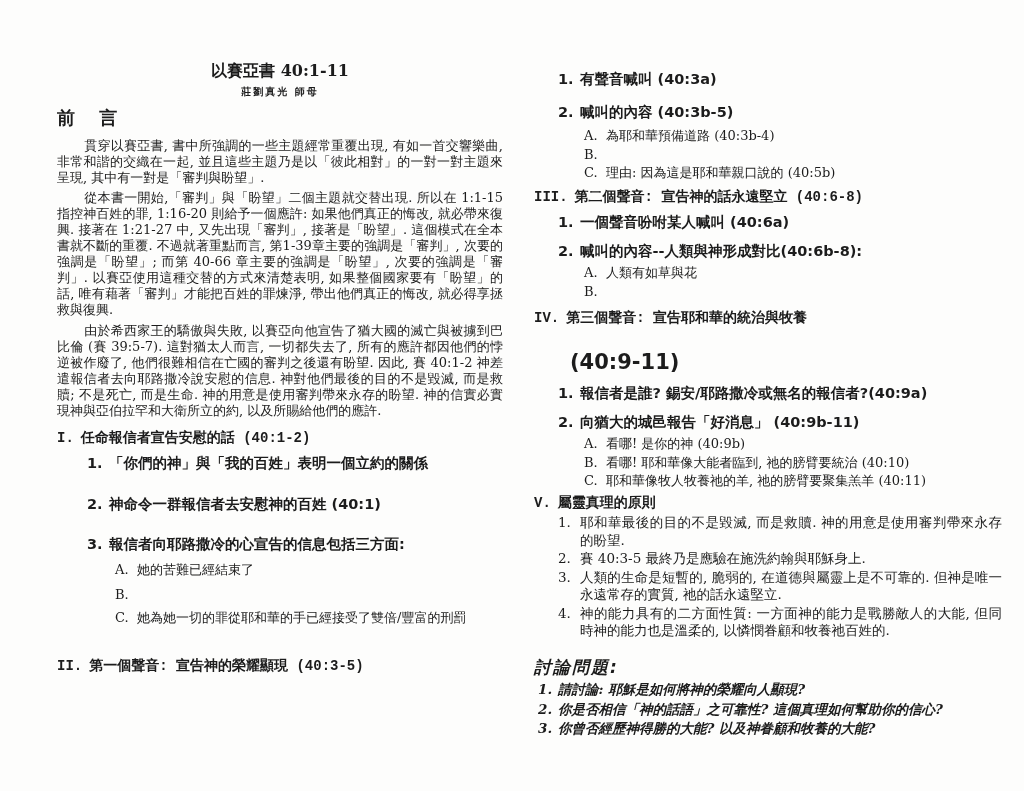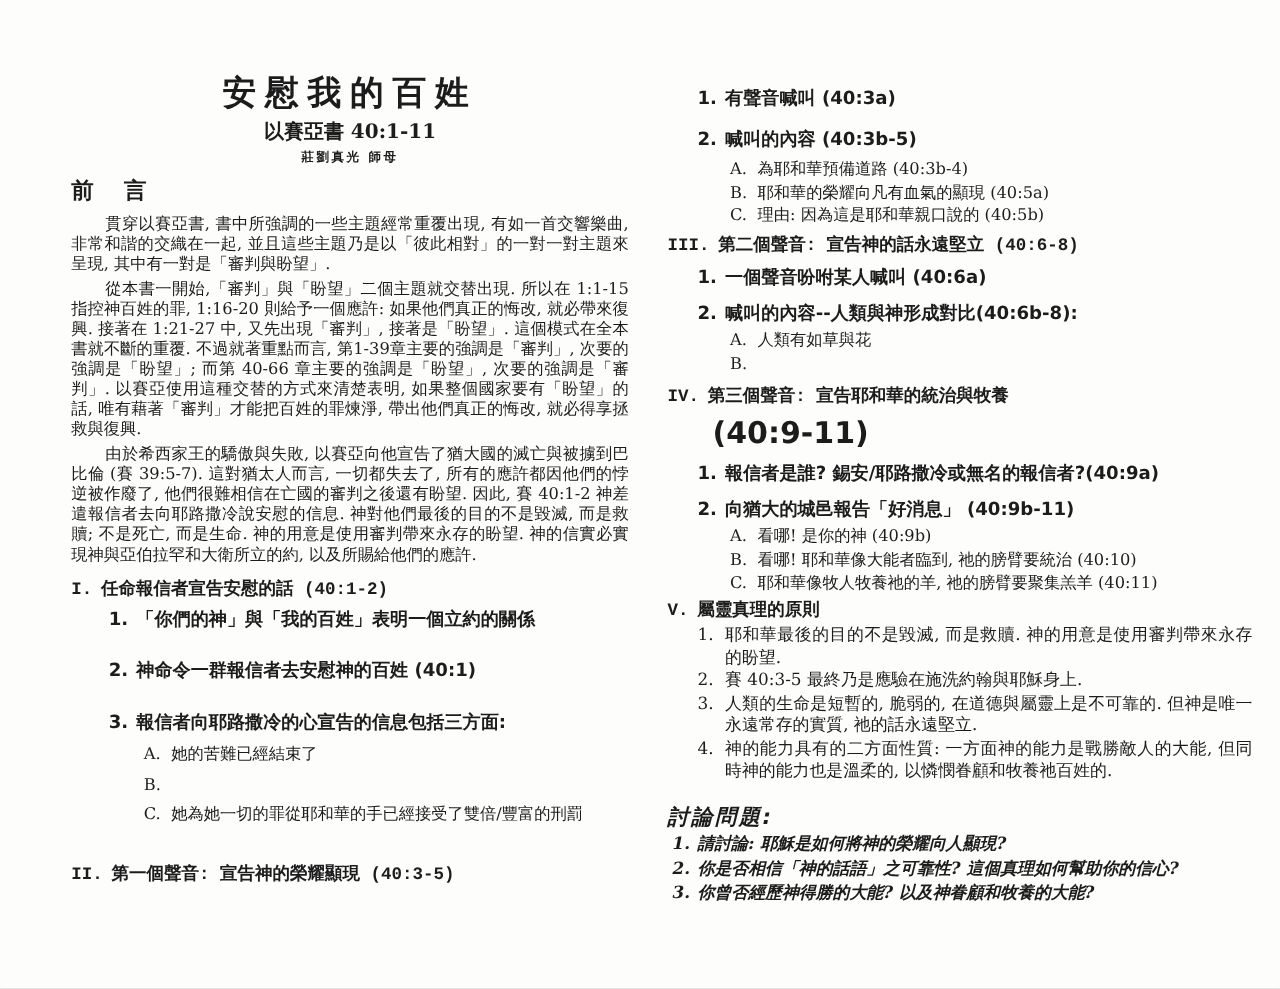--- a/index.html
+++ b/index.html
@@ -35,21 +35,21 @@
   
   .sec {
     display:flex; margin-top:12px;
     font-family:Liberation Mono, monospace; font-weight:700;
     font-size:14px; line-height:1.35;
   }
   .sec .n { flex:none; margin-right:7px; }
   .sec .t { flex:1; }
   .sec-cont {
     font-family:"DejaVu Sans", sans-serif; font-weight:700;
-    font-size:24px; line-height:1.35; padding-left:36px; margin-top:2px;
+    font-size:21px; line-height:1.35; padding-left:36px; margin-top:20px;
   }
 
   
   .item { display:flex; line-height:1.3; }
   .item .n { flex:none; }
   .item .t { flex:1; }
   .item-l1 { font-family:"DejaVu Sans", sans-serif; font-weight:600; font-size:14.5px; }
   .item-l2 { font-size:13px; }
   .col-left  .item-l1 { padding-left:30px; }
   .col-left  .item-l2 { padding-left:58px; }
@@ -79,21 +79,20 @@
   .mt2{margin-top:2px}.mt4{margin-top:4px}.mt6{margin-top:6px}.mt8{margin-top:8px}
   .mt10{margin-top:10px}.mt12{margin-top:30px}.mt14{margin-top:14px}.mt22{margin-top:22px}
 </style>
 </head>
 <body>
 
 <div class="page">
 
   <div class="col col-left">
 
-    <div class="title">安慰我的百姓</div>
     <div class="subtitle">以賽亞書 40:1-11</div>
     <div class="author">莊劉真光 師母</div>
 
     <div class="preface-heading">前 言</div>
 
     <p class="body-para mt8">貫穿以賽亞書, 書中所強調的一些主題經常重覆出現, 有如一首交響樂曲, 非常和諧的交織在一起, 並且這些主題乃是以「彼此相對」的一對一對主題來呈現, 其中有一對是「審判與盼望」.</p>
     <p class="body-para">從本書一開始,「審判」與「盼望」二個主題就交替出現. 所以在 1:1-15 指控神百姓的罪, 1:16-20 則給予一個應許: 如果他們真正的悔改, 就必帶來復興. 接著在 1:21-27 中, 又先出現「審判」, 接著是「盼望」. 這個模式在全本書就不斷的重覆. 不過就著重點而言, 第1-39章主要的強調是「審判」, 次要的強調是「盼望」; 而第 40-66 章主要的強調是「盼望」, 次要的強調是「審判」. 以賽亞使用這種交替的方式來清楚表明, 如果整個國家要有「盼望」的話, 唯有藉著「審判」才能把百姓的罪煉淨, 帶出他們真正的悔改, 就必得享拯救與復興.</p>
     <p class="body-para">由於希西家王的驕傲與失敗, 以賽亞向他宣告了猶大國的滅亡與被擄到巴比倫 (賽 39:5-7). 這對猶太人而言, 一切都失去了, 所有的應許都因他們的悖逆被作廢了, 他們很難相信在亡國的審判之後還有盼望. 因此, 賽 40:1-2 神差遣報信者去向耶路撒冷說安慰的信息. 神對他們最後的目的不是毀滅, 而是救贖; 不是死亡, 而是生命. 神的用意是使用審判帶來永存的盼望. 神的信實必實現神與亞伯拉罕和大衛所立的約, 以及所賜給他們的應許.</p>
 
     <div class="sec mt10">
@@ -140,21 +139,20 @@
     <div class="item item-l1 mt14">
       <span class="n">2.</span>
       <span class="t">喊叫的內容 (40:3b-5)</span>
     </div>
     <div class="item item-l2 mt6">
       <span class="n">A.</span>
       <span class="t">為耶和華預備道路 (40:3b-4)</span>
     </div>
     <div class="item item-l2 mt2">
       <span class="n">B.</span>
-      <span class="t">耶和華的榮耀向凡有血氣的顯現 (40:5a)</span>
     </div>
     <div class="item item-l2 mt2">
       <span class="n">C.</span>
       <span class="t">理由: 因為這是耶和華親口說的 (40:5b)</span>
     </div>
 
     <div class="sec mt6">
       <span class="n">III.</span>
       <span class="t">第二個聲音: 宣告神的話永遠堅立 (40:6-8)</span>
     </div>

